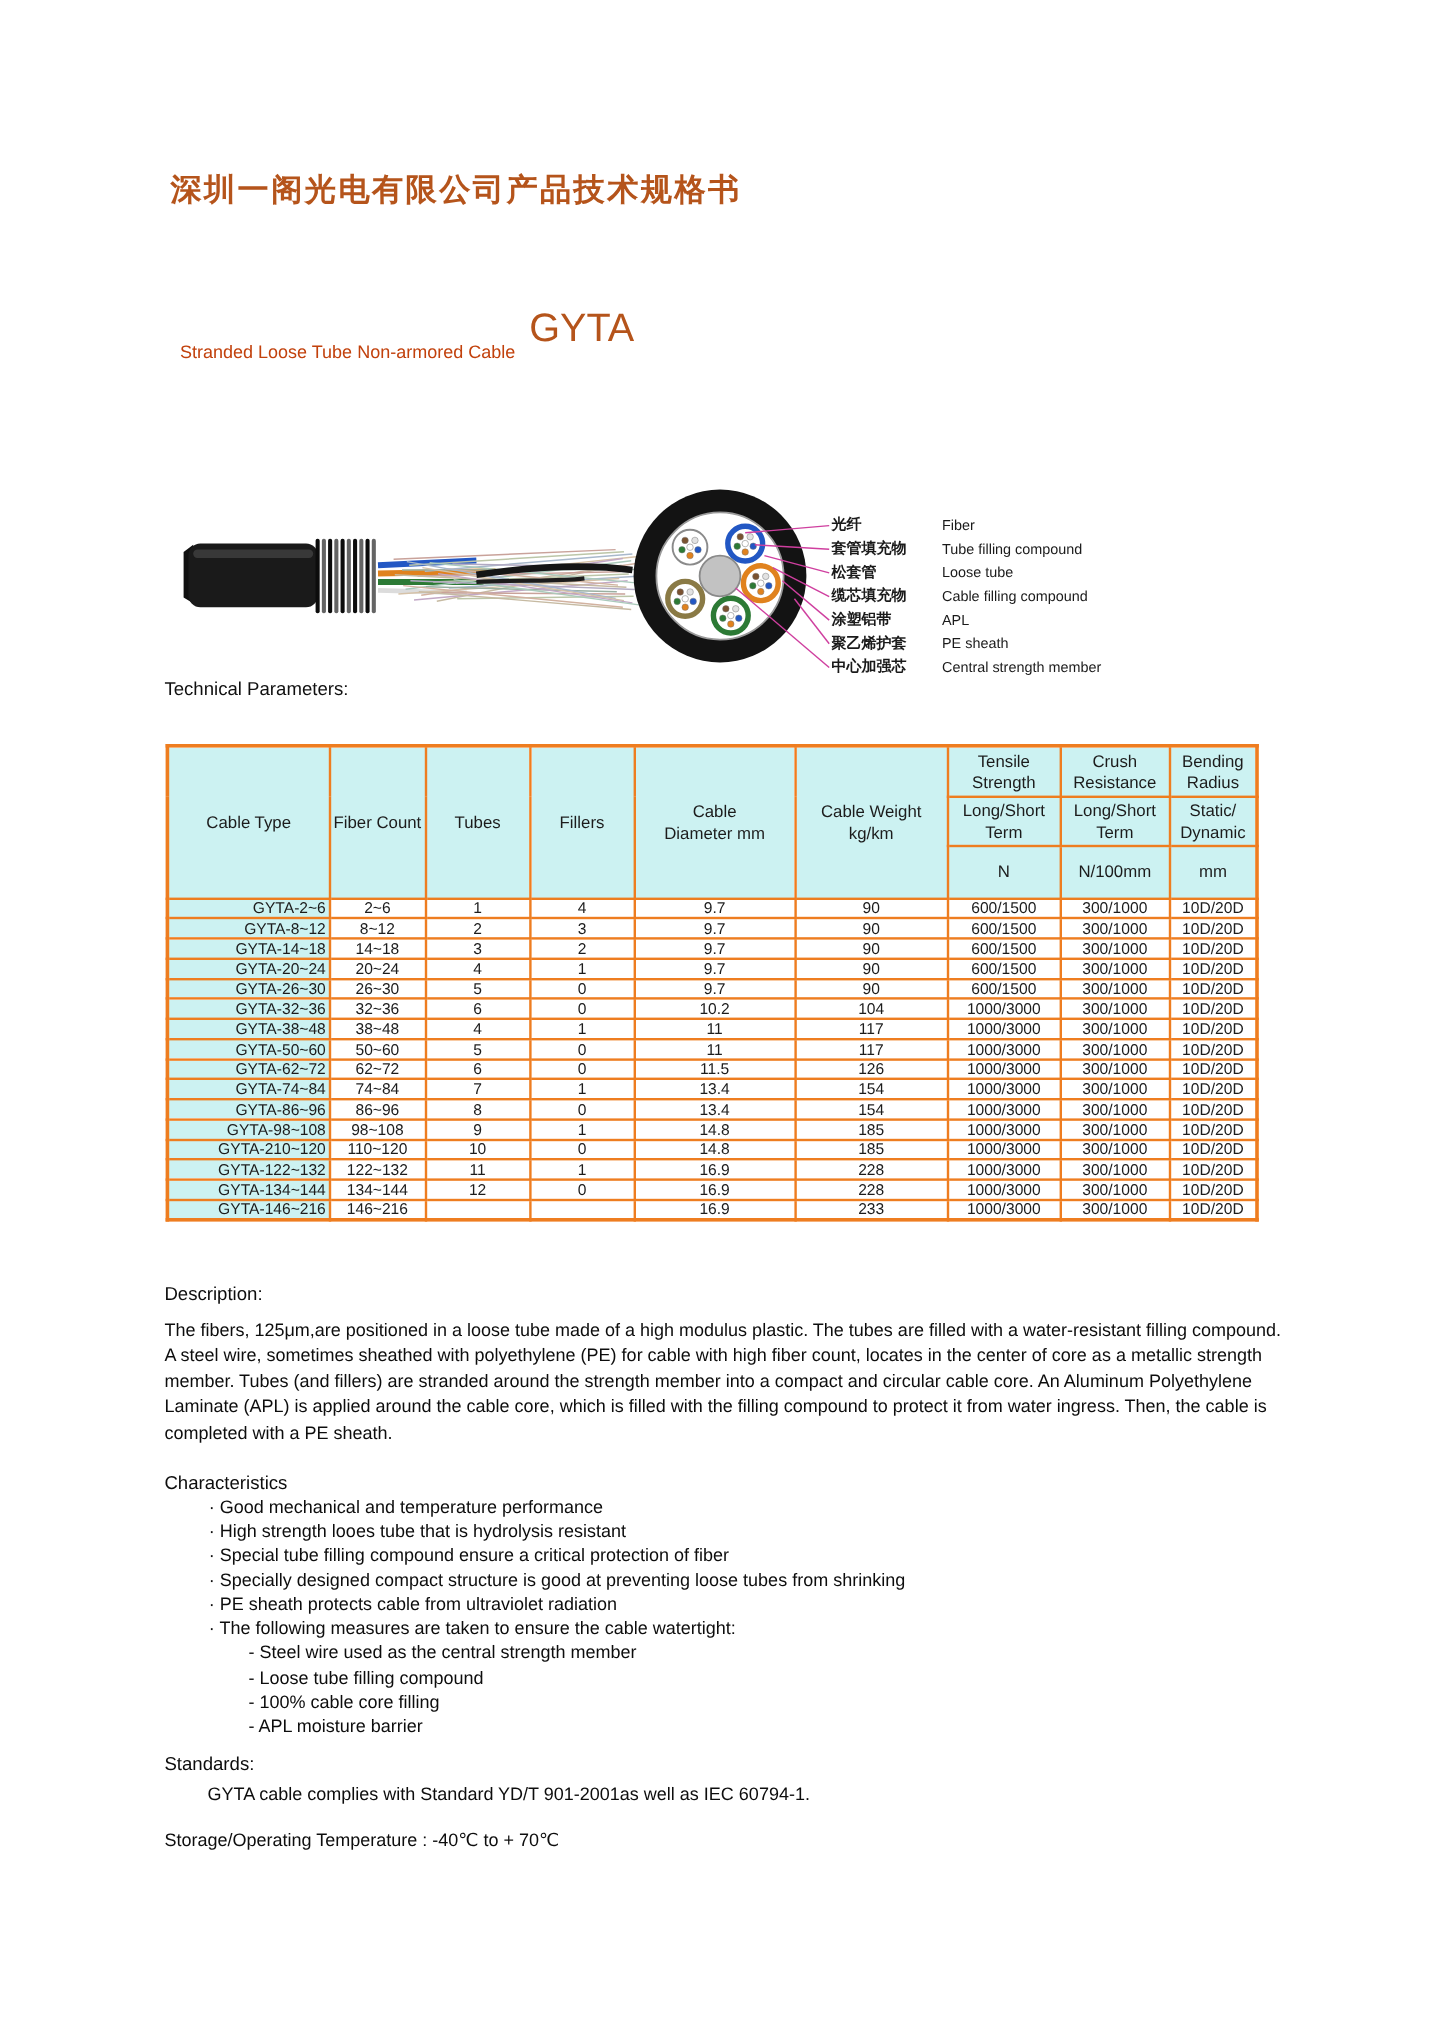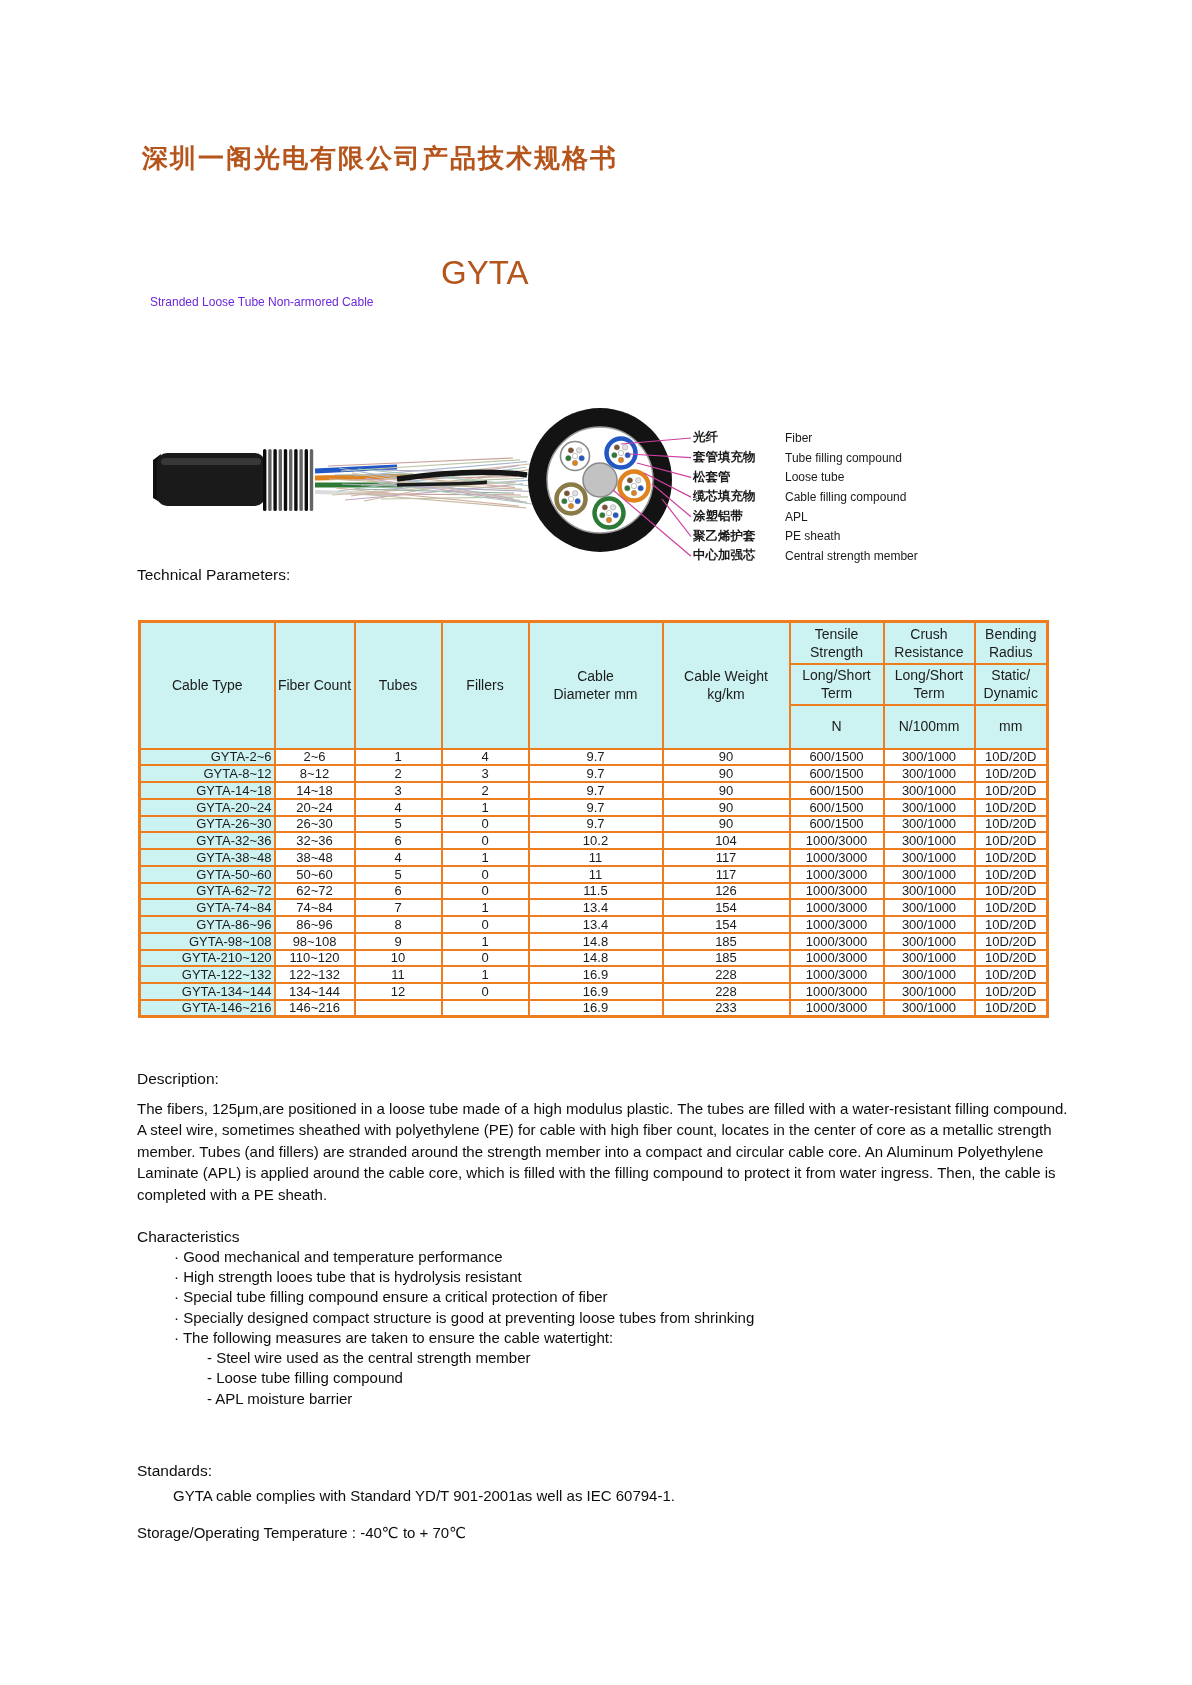--- a/index.html
+++ b/index.html
@@ -3,21 +3,21 @@
 <meta charset="utf-8">
 <style>
   * { margin:0; padding:0; box-sizing:border-box; }
   html,body { background:#ffffff; }
   body { font-family:"Liberation Sans","DejaVu Sans",sans-serif; color:#101010; }
   .page { position:relative; width:1080px; height:1685px; background:#ffffff; overflow:hidden; }
 
   .company-title { position:absolute; left:142px; top:141px; font-family:"Liberation Serif","DejaVu Serif",serif;
                    font-weight:700; font-size:26px; letter-spacing:2px; color:var(--accent,#b5541b); }
   .product-title { position:absolute; left:441px; top:254px; font-size:33px; color:var(--accent,#b5541b); }
-  .product-subtitle { position:absolute; left:150px; top:295px; font-size:12px; color:#6d28d9; }
+  .product-subtitle { position:absolute; left:150px; top:285px; font-size:15px; color:#c2410c; }
 
   .diagram { position:absolute; left:145px; top:380px; width:940px; height:200px; }
   .diagram svg { position:absolute; left:0; top:0; }
   .labels { position:absolute; left:548px; top:48px; }
   .lbl-row { display:flex; height:19.7px; align-items:center; }
   .lbl-cn { width:92px; font-size:12.5px; font-weight:700; color:#1a1a1a; white-space:nowrap; }
   .lbl-en { font-size:12px; color:#1a1a1a; white-space:nowrap; }
   .leader { stroke:#cf3f9f; stroke-width:1.2; }
 
   .table-caption { position:absolute; left:137px; top:566px; font-size:15.5px; }
@@ -415,23 +415,25 @@
 
   <div class="section-heading" style="top:1070px">Description:</div>
   <div class="description-body">The fibers, 125μm,are positioned in a loose tube made of a high modulus plastic. The tubes are filled with a water-resistant filling compound. A steel wire, sometimes sheathed with polyethylene (PE) for cable with high fiber count, locates in the center of core as a metallic strength member. Tubes (and fillers) are stranded around the strength member into a compact and circular cable core. An Aluminum Polyethylene Laminate (APL) is applied around the cable core, which is filled with the filling compound to protect it from water ingress. Then, the cable is completed with a PE sheath.</div>
 
   <div class="section-heading" style="top:1228px">Characteristics</div>
   <div class="char-list" id="char-list">
       <div class="char-item">· Good mechanical and temperature performance</div>
       <div class="char-item">· High strength looes tube that is hydrolysis resistant</div>
       <div class="char-item">· Special tube filling compound ensure a critical protection of fiber</div>
       <div class="char-item">· Specially designed compact structure is good at preventing loose tubes from shrinking</div>
+      <div class="char-item">· PE sheath protects cable from ultraviolet radiation</div>
       <div class="char-item">· The following measures are taken to ensure the cable watertight:</div>
       <div class="char-sub">- Steel wire used as the central strength member</div>
       <div class="char-sub">- Loose tube filling compound</div>
+      <div class="char-sub">- 100% cable core filling</div>
       <div class="char-sub">- APL moisture barrier</div>
     </div>
 
   <div class="section-heading" style="top:1462px">Standards:</div>
   <div class="standards-body">GYTA cable complies with Standard YD/T 901-2001as well as IEC 60794-1.</div>
 
   <div class="storage-line">Storage/Operating Temperature : -40℃ to + 70℃</div>
 </div>
 
 </body></html>

